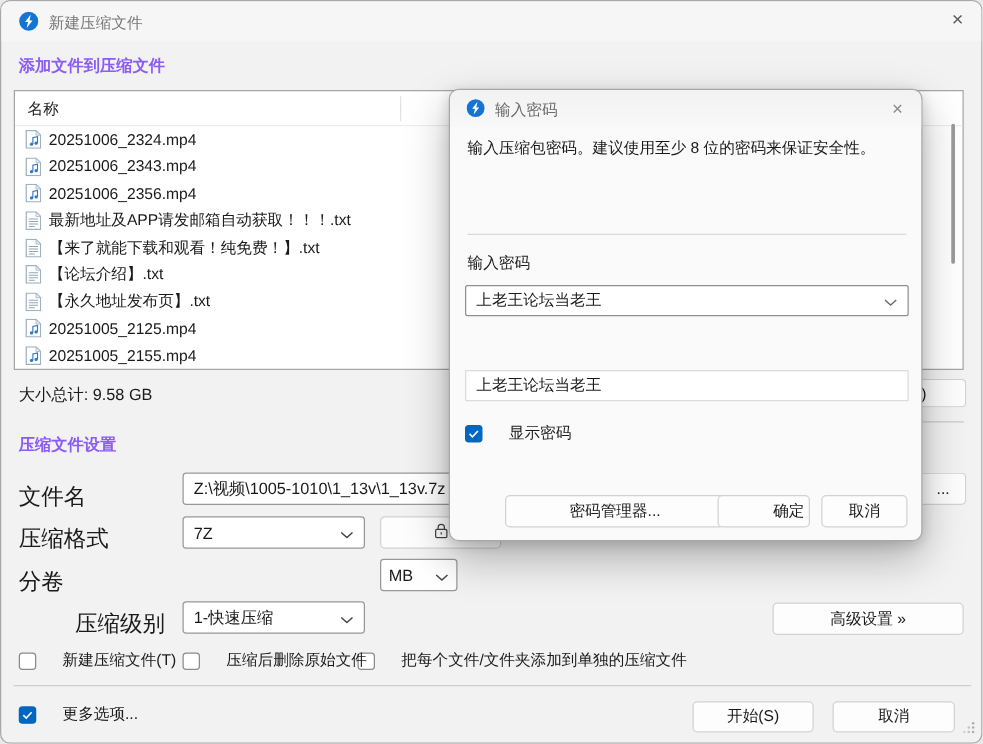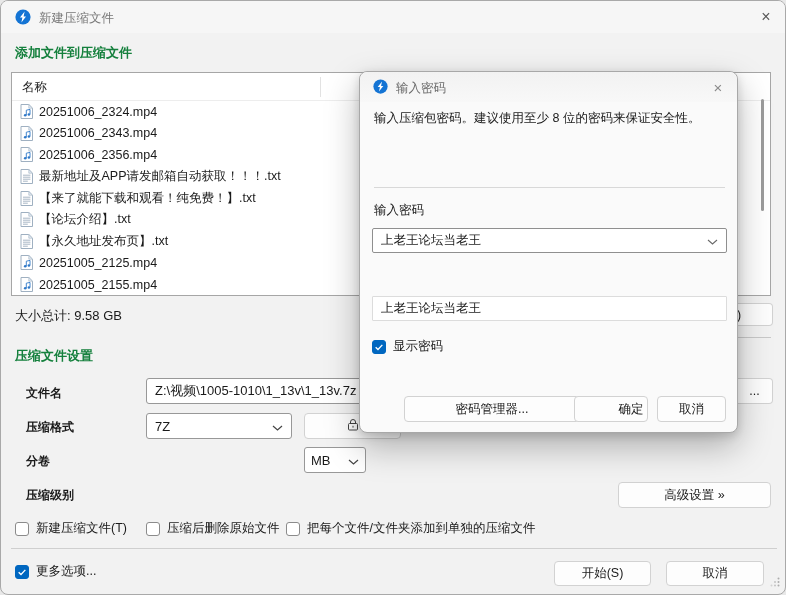--- a/index.html
+++ b/index.html
@@ -7,54 +7,54 @@
   .window {
     position:relative; width:786px; height:595px; background:#f2f2f2;
     border:1px solid #a9a9a9; border-radius:8px; overflow:hidden;
     color:#1a1a1a; font-size:13px;
   }
   .titlebar { position:absolute; left:0; top:0; width:786px; height:32px; background:#f6f6f6;padding-left:30px; }
   .app-icon { position:absolute; left:14px; top:8px; width:16px; height:16px; }
   .win-title { position:absolute; left:38px; top:9px; font-size:12.5px; color:#787878; }
   .win-close { position:absolute; right:8px; top:3px; width:26px; height:26px;
     display:flex; align-items:center; justify-content:center; font-size:16px; color:#5a5a5a; cursor:pointer; }
-  .heading { position:absolute; font-weight:bold; font-size:13px; color:#15803d; }
+  .heading { position:absolute; font-weight:bold; font-size:13px; color:#8b5cf6; }
 
   .file-list { position:absolute; left:10px; top:71px; width:760px; height:224px;
     background:#fff; border:1px solid #a6a6a6; }
   .list-header { position:relative; height:28px; border-bottom:1px solid #ededed; }
   .list-header-label { position:absolute; left:10px; top:6px; font-size:12.5px; color:#222; }
   .col-divider { position:absolute; left:308px; top:4px; width:1px; height:20px; background:#e2e2e2; }
   .list-body { position:absolute; left:0; top:28px; width:100%; }
   .file-row { display:flex; align-items:center; height:21.6px; padding-left:8px; }
   .file-icon { width:13px; height:15px; margin-right:6px; flex:0 0 13px; }
   .file-name { font-size:12.5px; white-space:nowrap; }
   .scroll-thumb { position:absolute; right:6px; top:26px; width:3px; height:112px;
     background:#9b9b9b; border-radius:2px; }
 
   .size-total { position:absolute; left:14px; top:306px; font-size:13px; }
 
   .frag-btn { position:absolute; left:736px; top:302px; width:36px; height:23px;
     background:#fdfdfd; border:1px solid #d2d2d2; border-left:none;
     border-radius:0 4px 4px 0; font-size:12.5px; display:flex; align-items:center; }
   .frag-line { position:absolute; left:737px; top:336px; width:33px; height:1px; background:#c9c9c9; }
 
-  .form-label { position:absolute; left:25px; font-size:12px; color:#1a1a1a;font-weight:bold; }
+  .form-label { position:absolute; left:14px; font-size:18px; color:#1a1a1a; }
   .text-input { position:absolute; height:26px; background:#fff; border:1px solid #989898;
     border-radius:3px; font-size:13px; padding:0 8px; color:#1a1a1a;
     font-family:"Liberation Sans","DejaVu Sans",sans-serif; }
   .combo { position:absolute; height:26px; background:#fff; border:1px solid #989898;
     border-radius:3px; display:flex; align-items:center; justify-content:space-between;
     padding:0 8px; font-size:13px; cursor:default; }
   .btn { position:absolute; background:#fdfdfd; border:1px solid #d2d2d2; border-radius:4px;
     display:flex; align-items:center; justify-content:center; font-size:12.5px;
     color:#1a1a1a; cursor:pointer; }
   .frag-browse { border-radius:0 4px 4px 0; border-left:none; }
 
-  .check-item { position:absolute; display:flex; align-items:center; gap:7px; cursor:pointer; }
+  .check-item { position:absolute; display:flex; align-items:center; gap:21px; cursor:pointer; }
   .cb { width:14px; height:14px; border:1px solid #8b8b8b; border-radius:3px; background:#fff;
     display:flex; align-items:center; justify-content:center; flex:0 0 14px; }
   .cb svg { display:none; }
   .cb.checked { background:#0067c0; border-color:#0067c0; }
   .cb.checked svg { display:block; }
   .check-item span.lbl { font-size:12.5px; }
 
   .footer-sep { position:absolute; left:10px; top:547px; width:766px; height:1px; background:#cfcfcf; }
   .grip { position:absolute; right:5px; bottom:4px; }
 
@@ -222,21 +222,27 @@
   </div>
 
   <span class="form-label" style="top:452px;">分卷</span>
   <div class="combo" style="left:303px; top:446px; width:62px; padding:0 6px;">
     <span>MB</span>
     <span><svg width="11" height="6" viewBox="0 0 11 6">
           <path d="M1 1l4.5 4L10 1" fill="none" stroke="#454545" stroke-width="1.2"></path>
         </svg></span>
   </div>
 
-  <span class="form-label" style="top:486px;">压缩级别</span>
+  <span class="form-label" style="top:486px;margin-left:45px;">压缩级别</span>
+  <div class="combo" style="left:145px; top:480px; width:146px;">
+    <span>1-快速压缩</span>
+    <span><svg width="11" height="6" viewBox="0 0 11 6">
+          <path d="M1 1l4.5 4L10 1" fill="none" stroke="#454545" stroke-width="1.2"></path>
+        </svg></span>
+  </div>
   <div class="btn" style="left:617px; top:481px; width:153px; height:26px;">高级设置 »</div>
 
   <label class="check-item" style="left:14px; top:519px;">
     <span class="cb"></span>
     <span class="lbl">新建压缩文件(T)</span>
   </label>
   <label class="check-item" style="left:285px; top:519px;">
     <span class="cb"></span>
     <span class="lbl">把每个文件/文件夹添加到单独的压缩文件</span>
   </label>

